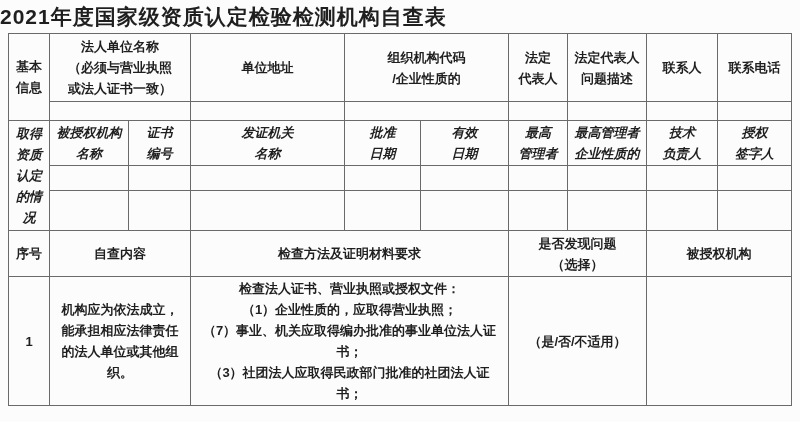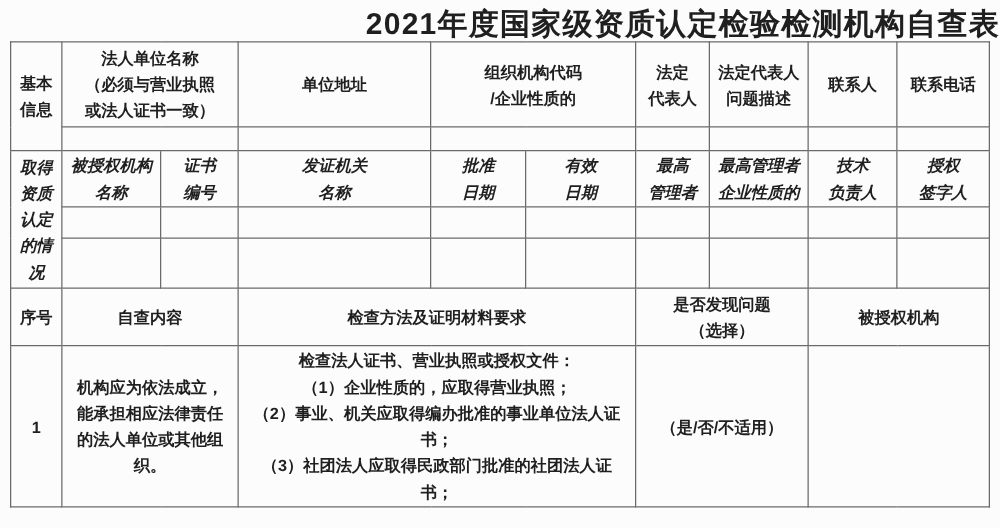--- a/index.html
+++ b/index.html
@@ -15,22 +15,22 @@
   .page {
     position: relative;
     width: 800px;
     height: 422px;
   }
   .doc-title {
     position: absolute;
     top: 3px;
     left: 0;
     width: 100%;
-    text-align: right;
-    font-size: 24px;
+    text-align: left;
+    font-size: 21px;
     font-weight: 700;
     letter-spacing: 1px;
     white-space: nowrap;
   }
   table.form {
     position: absolute;
     top: 33px;
     left: 8px;
     width: 784px;
     border-collapse: collapse;
@@ -173,21 +173,21 @@
     </tr>
 
     <tr class="r-s4-row">
       <td>1</td>
       <td colspan="2" class="cell-left">机构应为依法成立，
 能承担相应法律责任
 的法人单位或其他组
 织。</td>
       <td colspan="3" class="cell-left cell-top">检查法人证书、营业执照或授权文件：
 （1）企业性质的，应取得营业执照；
-（2）事业、机关应取得编办批准的事业单位法人证
+（7）事业、机关应取得编办批准的事业单位法人证
 书；
 （3）社团法人应取得民政部门批准的社团法人证
 书；</td>
       <td colspan="2">（是/否/不适用）</td>
       <td colspan="2"></td>
     </tr>
   </tbody>
     </table>
 </div>
 

